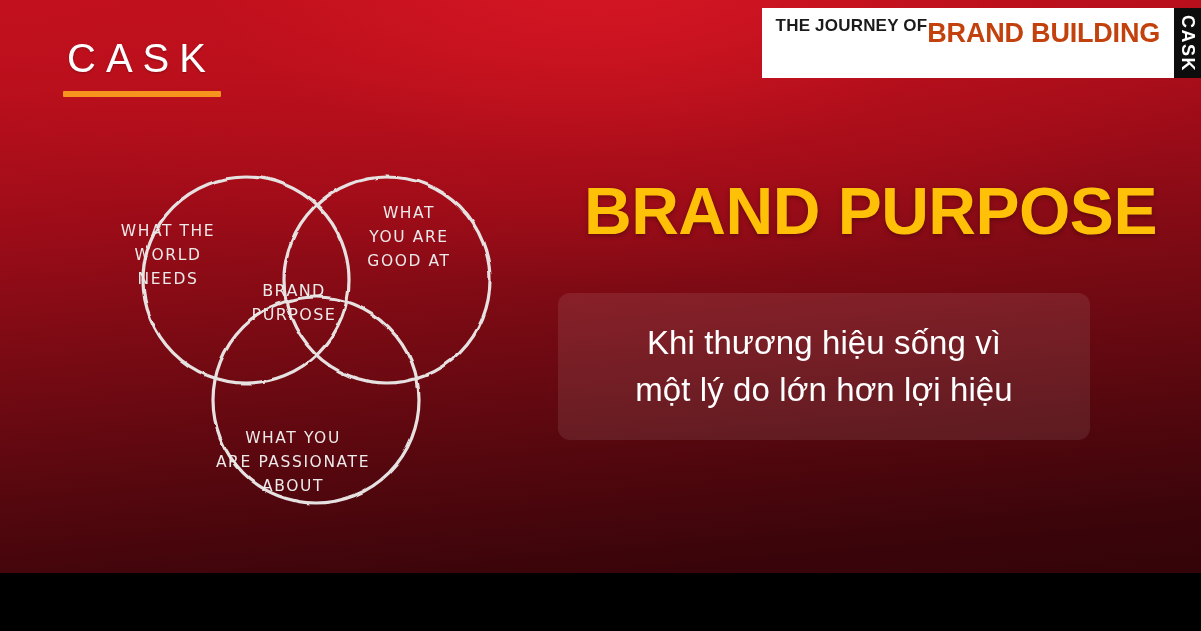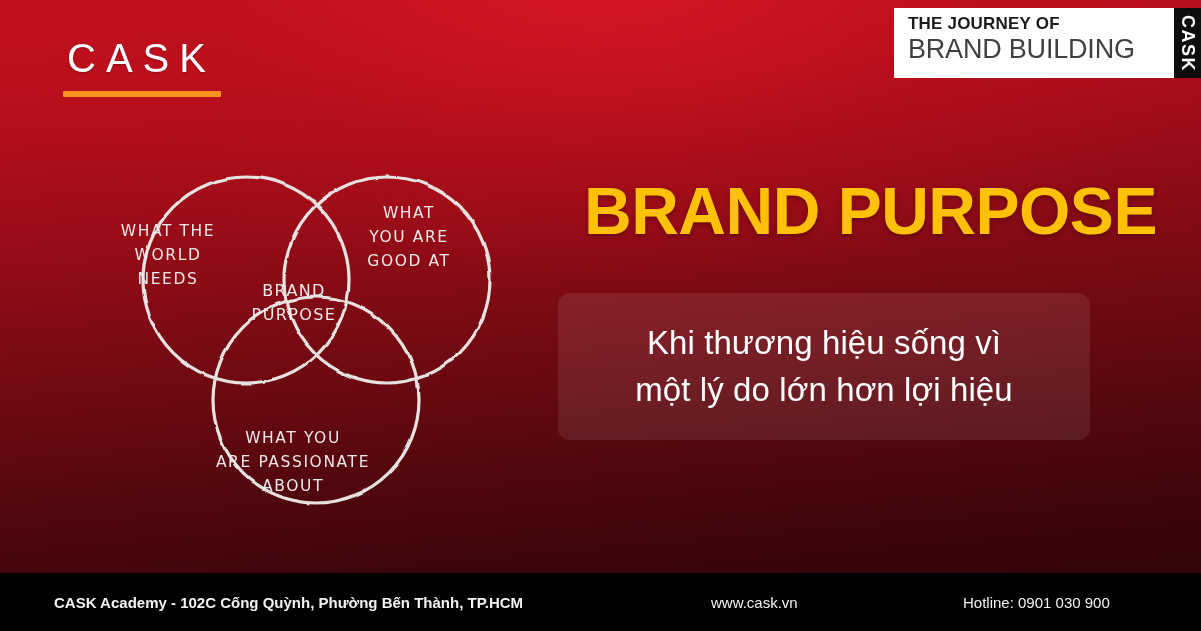--- a/index.html
+++ b/index.html
@@ -54,36 +54,35 @@
     right: 0px; top: 8px;
     height: 70px;
     display: flex;
     align-items: stretch;
     box-shadow: 0 0 0 0 rgba(0,0,0,0);
   }
   #journey-white {
     background: #ffffff;
     padding: 9px 14px 16px 14px;
     display: flex;
-    flex-direction: column;
     justify-content: center;
     min-width: 252px;
   }
   #journey-line1 {
     color: #1b1b1b;
     font-size: 17px;
     font-weight: 700;
     letter-spacing: 0.2px;
     line-height: 1.05;
     white-space: nowrap;
   }
   #journey-line2 {
-    color: #404040;
+    color: #c2410c;
     font-size: 27px;
-    font-weight: 400;
+    font-weight: 700;
     letter-spacing: -0.2px;
     line-height: 1.05;
     margin-top: 2px;
     white-space: nowrap;
   }
   #journey-black {
     background: #0d0d0d;
     width: 27px;
     display: flex;
     align-items: center;
@@ -237,21 +236,14 @@
     </svg>
   </div>
 
   <div id="headline">BRAND PURPOSE</div>
 
   <div id="subtitle-box">
     <div class="subtitle-line">Khi thương hiệu sống vì</div>
     <div class="subtitle-line">một lý do lớn hơn lợi hiệu</div>
   </div>
 
-  <div id="footer">
-    <div id="footer-inner">
-      <div class="footer-text" id="footer-address">CASK Academy - 102C Cống Quỳnh, Phường Bến Thành, TP.HCM</div>
-      <div class="footer-text" id="footer-web">www.cask.vn</div>
-      <div class="footer-text" id="footer-hotline">Hotline: 0901 030 900</div>
-    </div>
-  </div>
 
 </div>
 
 </body></html>

